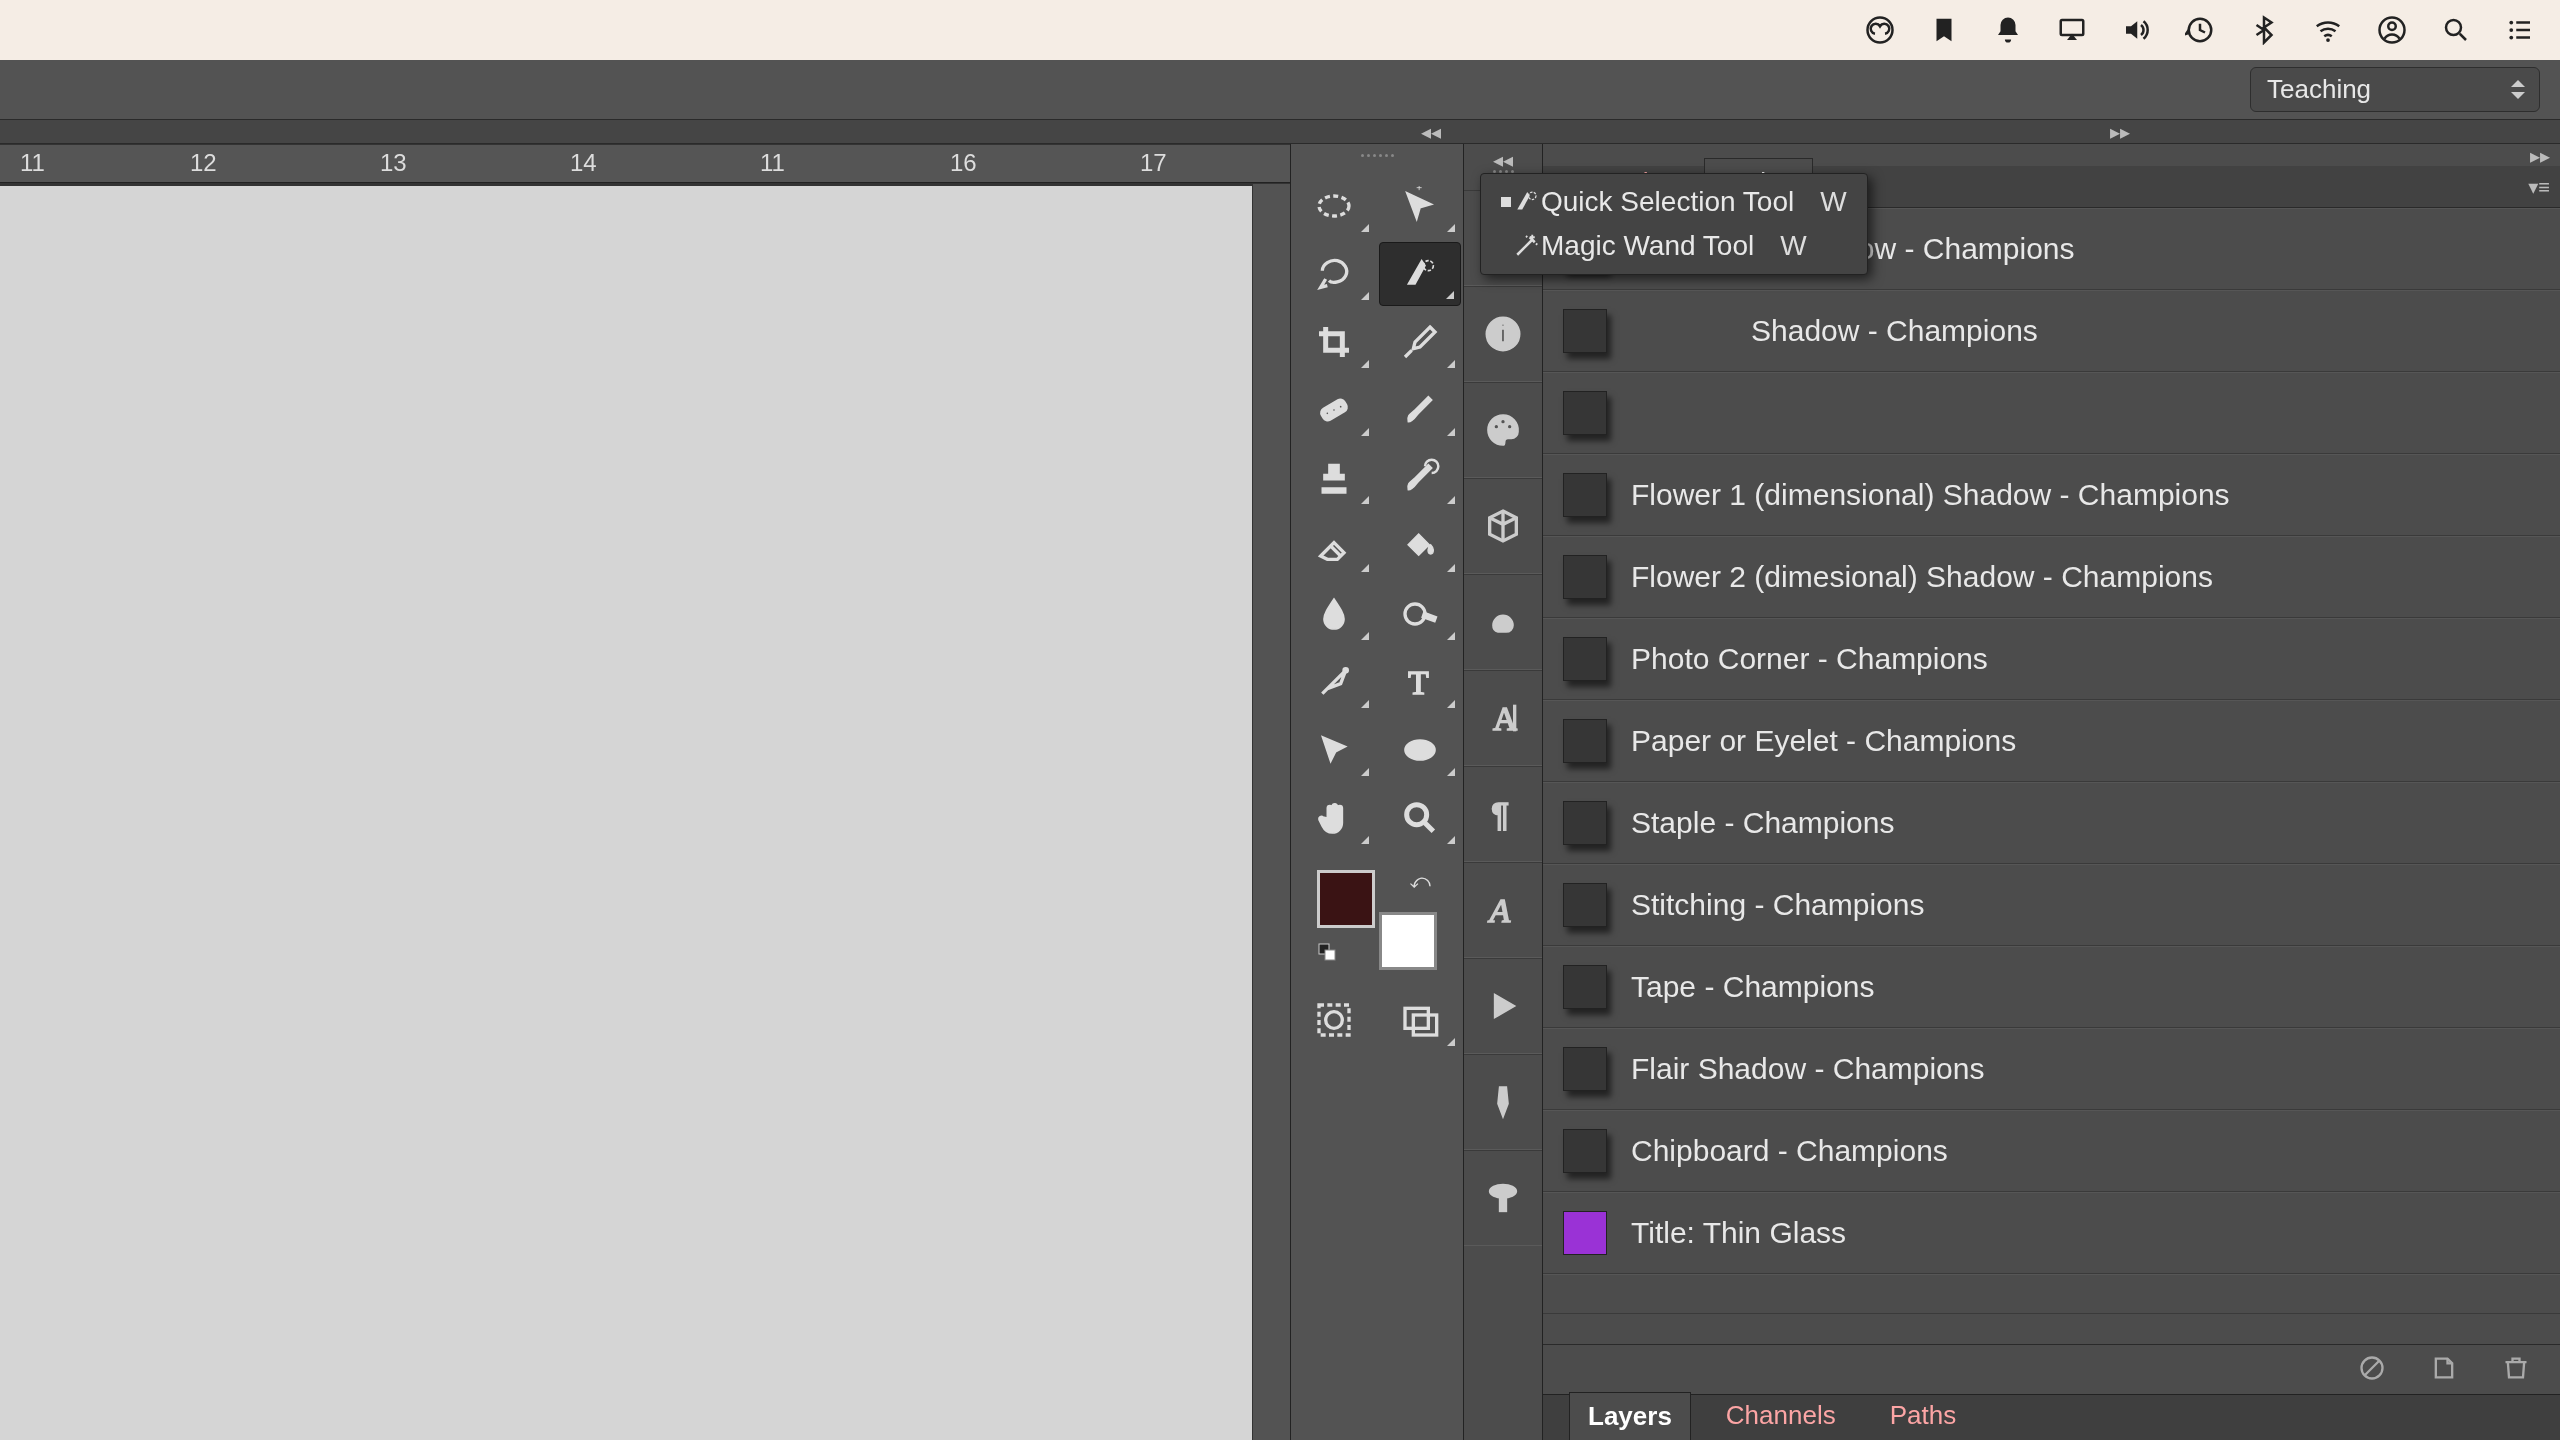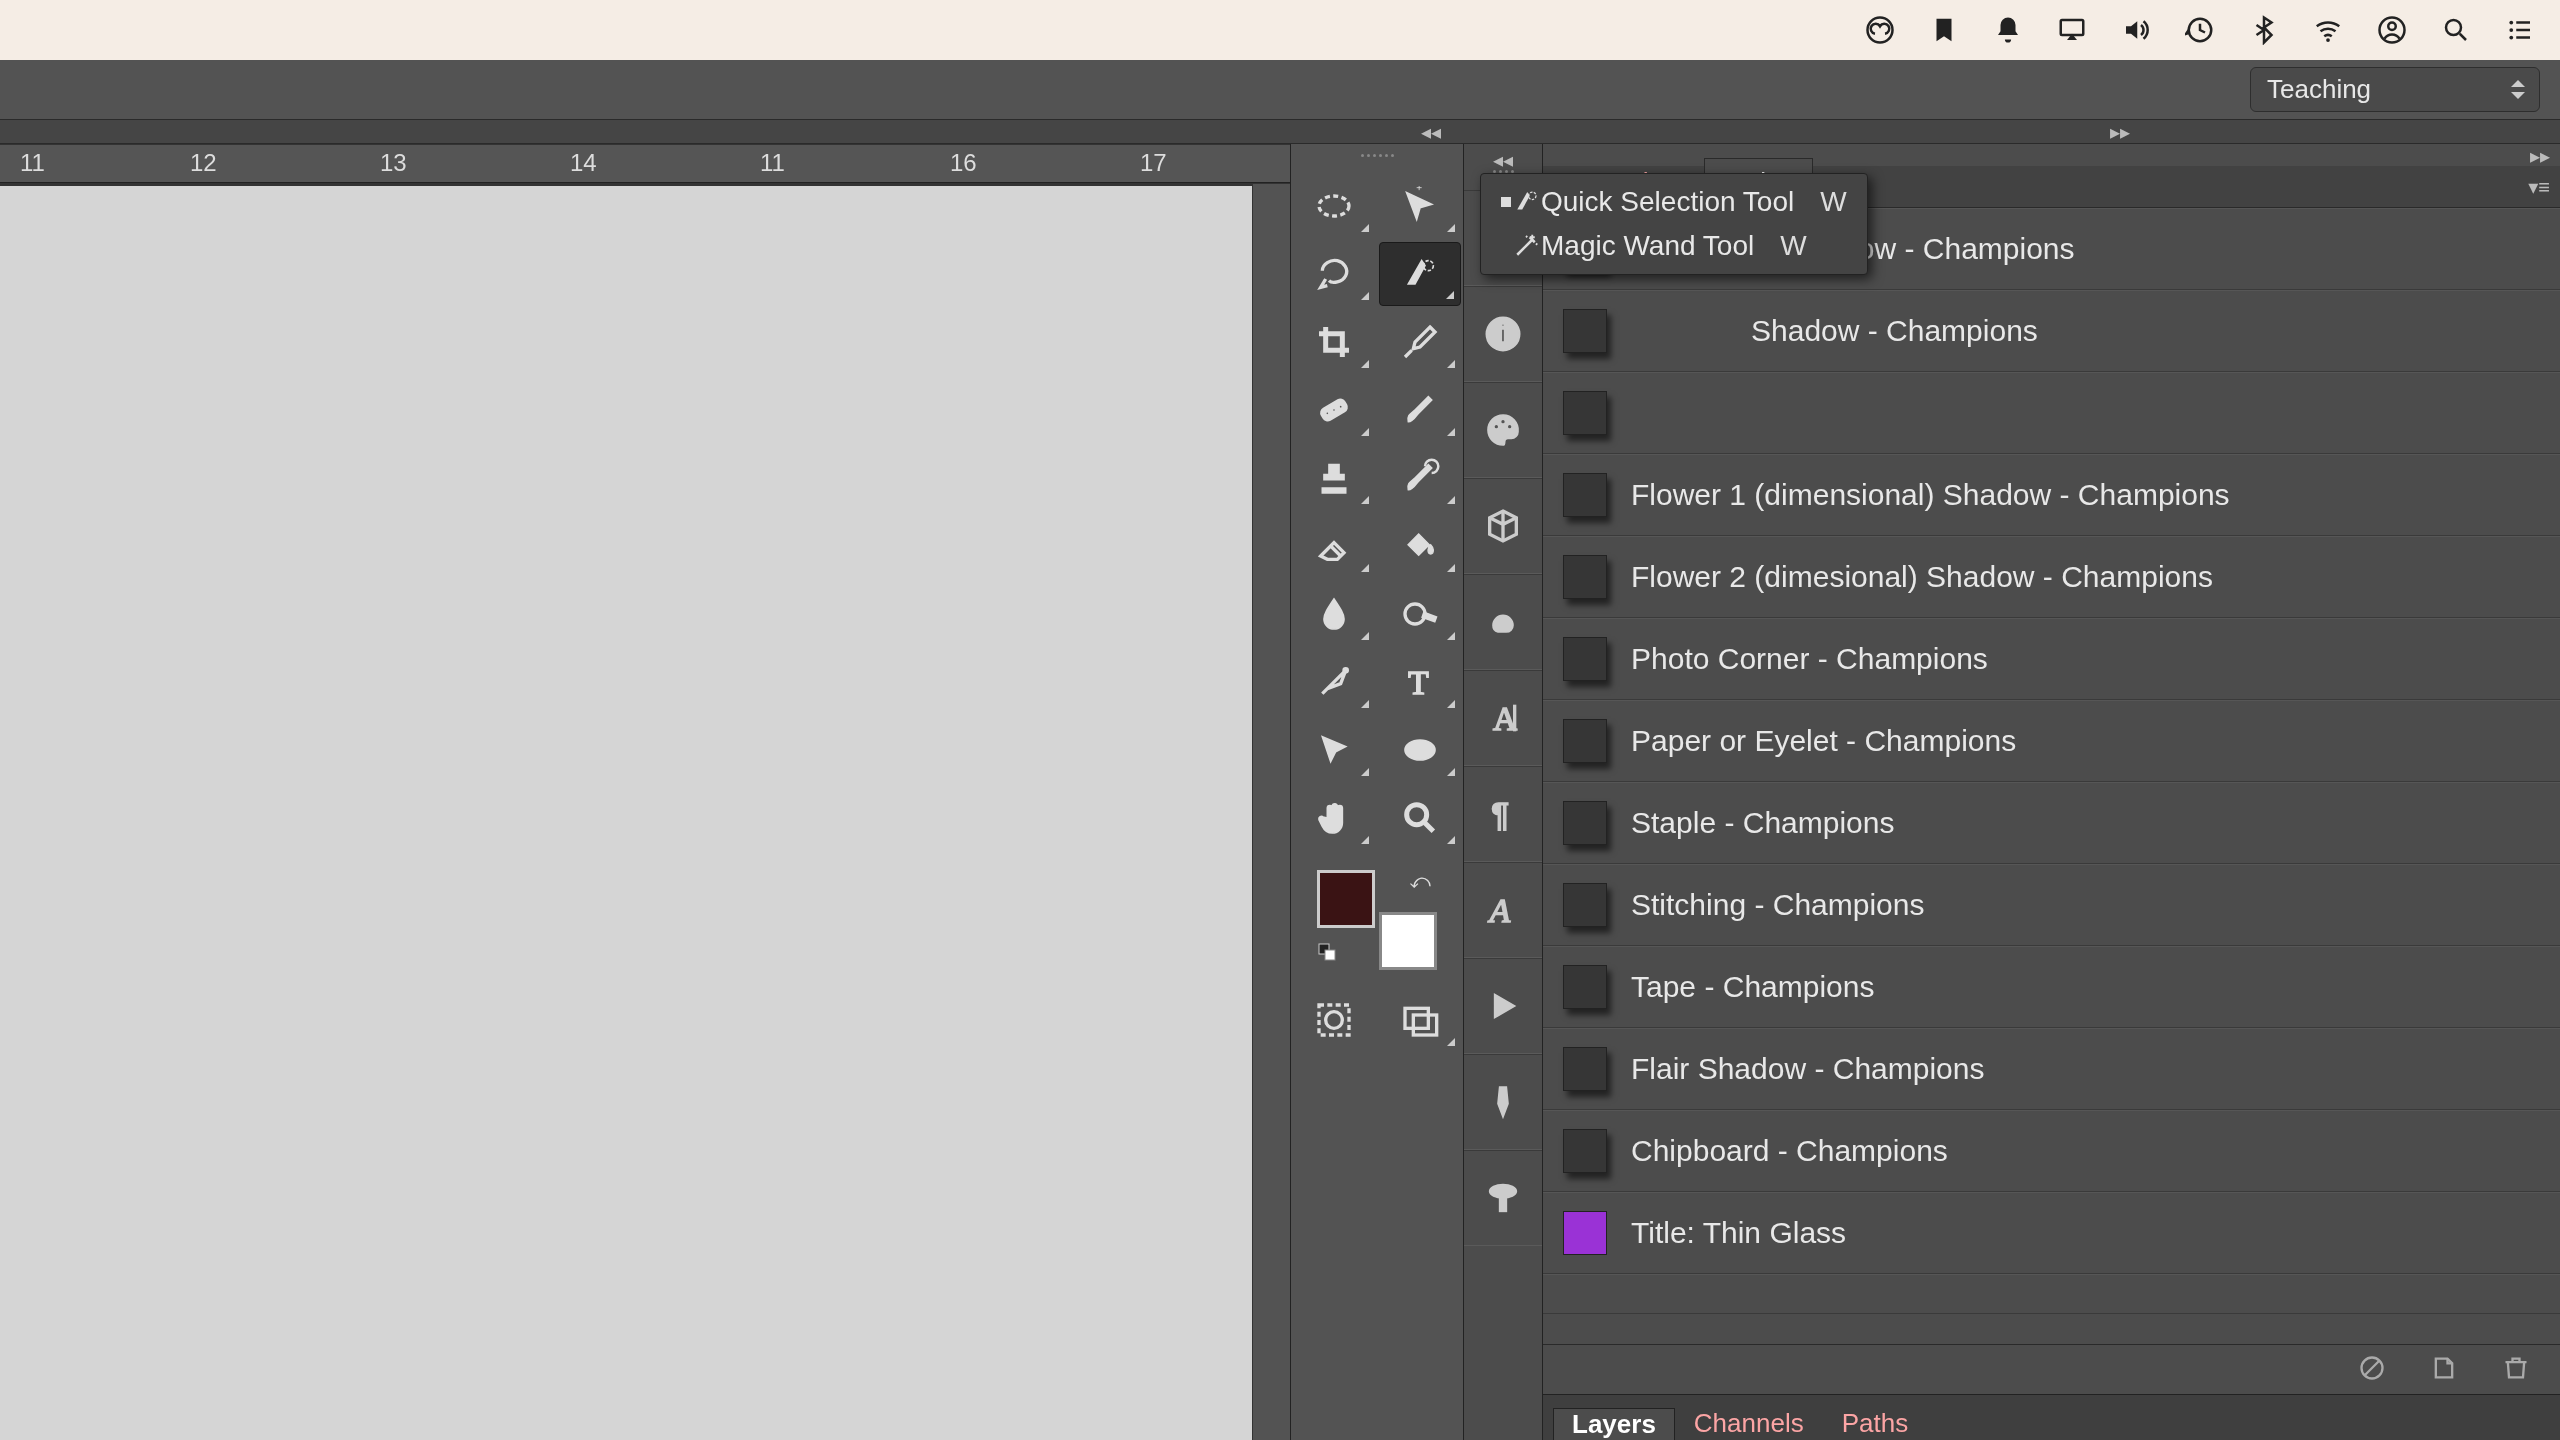--- a/index.html
+++ b/index.html
@@ -106,21 +106,21 @@
   .tabs .menu-dots{margin-left:auto;margin-right:10px;color:#bbb;font-size:20px;align-self:center;}
   .styles-list{flex:1;overflow:hidden;background:#4c4c4c;}
   .style-item{height:82px;display:flex;align-items:center;gap:24px;padding-left:20px;border-bottom:1px solid #3a3a3a;border-top:1px solid #565656;}
   .style-preview{width:44px;height:44px;background:#363636;border:1px solid #222;box-shadow: 4px 6px 6px rgba(0,0,0,0.55);}
   .style-preview.purple{background:#9a32d6;box-shadow:none;}
   .style-preview.flat{box-shadow:none;}
   .style-label{color:#e8e8e8;font-size:30px;}
   .styles-footer{height:50px;border-top:1px solid #2a2a2a;display:flex;justify-content:flex-end;align-items:center;gap:44px;padding-right:30px;}
   .styles-footer svg{width:28px;height:28px;fill:#aaa;stroke:#aaa;}
   .bottom-tabs{height:46px;background:#3f3f3f;display:flex;align-items:flex-end;padding-left:10px;border-top:1px solid #222;}
-  .bottom-tabs .tab{font-size:26px;padding:0 18px;}
+  .bottom-tabs .tab{font-size:26px;padding:8px 18px;margin-left:16px;}
   .bottom-tabs .tab.active{background:#4c4c4c;color:#fff;font-weight:600;border:1px solid #222;border-bottom:none;}
   .flyout{
     position:absolute;left:1480px;top:173px;background:#444;border:1px solid #222;border-radius:4px;
     box-shadow:4px 4px 12px rgba(0,0,0,0.6);z-index:50;padding:6px 0;
   }
   .flyout-item{display:flex;align-items:center;padding:6px 20px;color:#e8e8e8;font-size:28px;white-space:nowrap;}
   .flyout-item .bullet{width:10px;height:10px;background:#ddd;}
   .flyout-item .bullet.empty{background:transparent;}
   .flyout-item .key{margin-left:26px;color:#ddd;}
   .flyout-item svg{width:30px;height:30px;fill:#ddd;}

